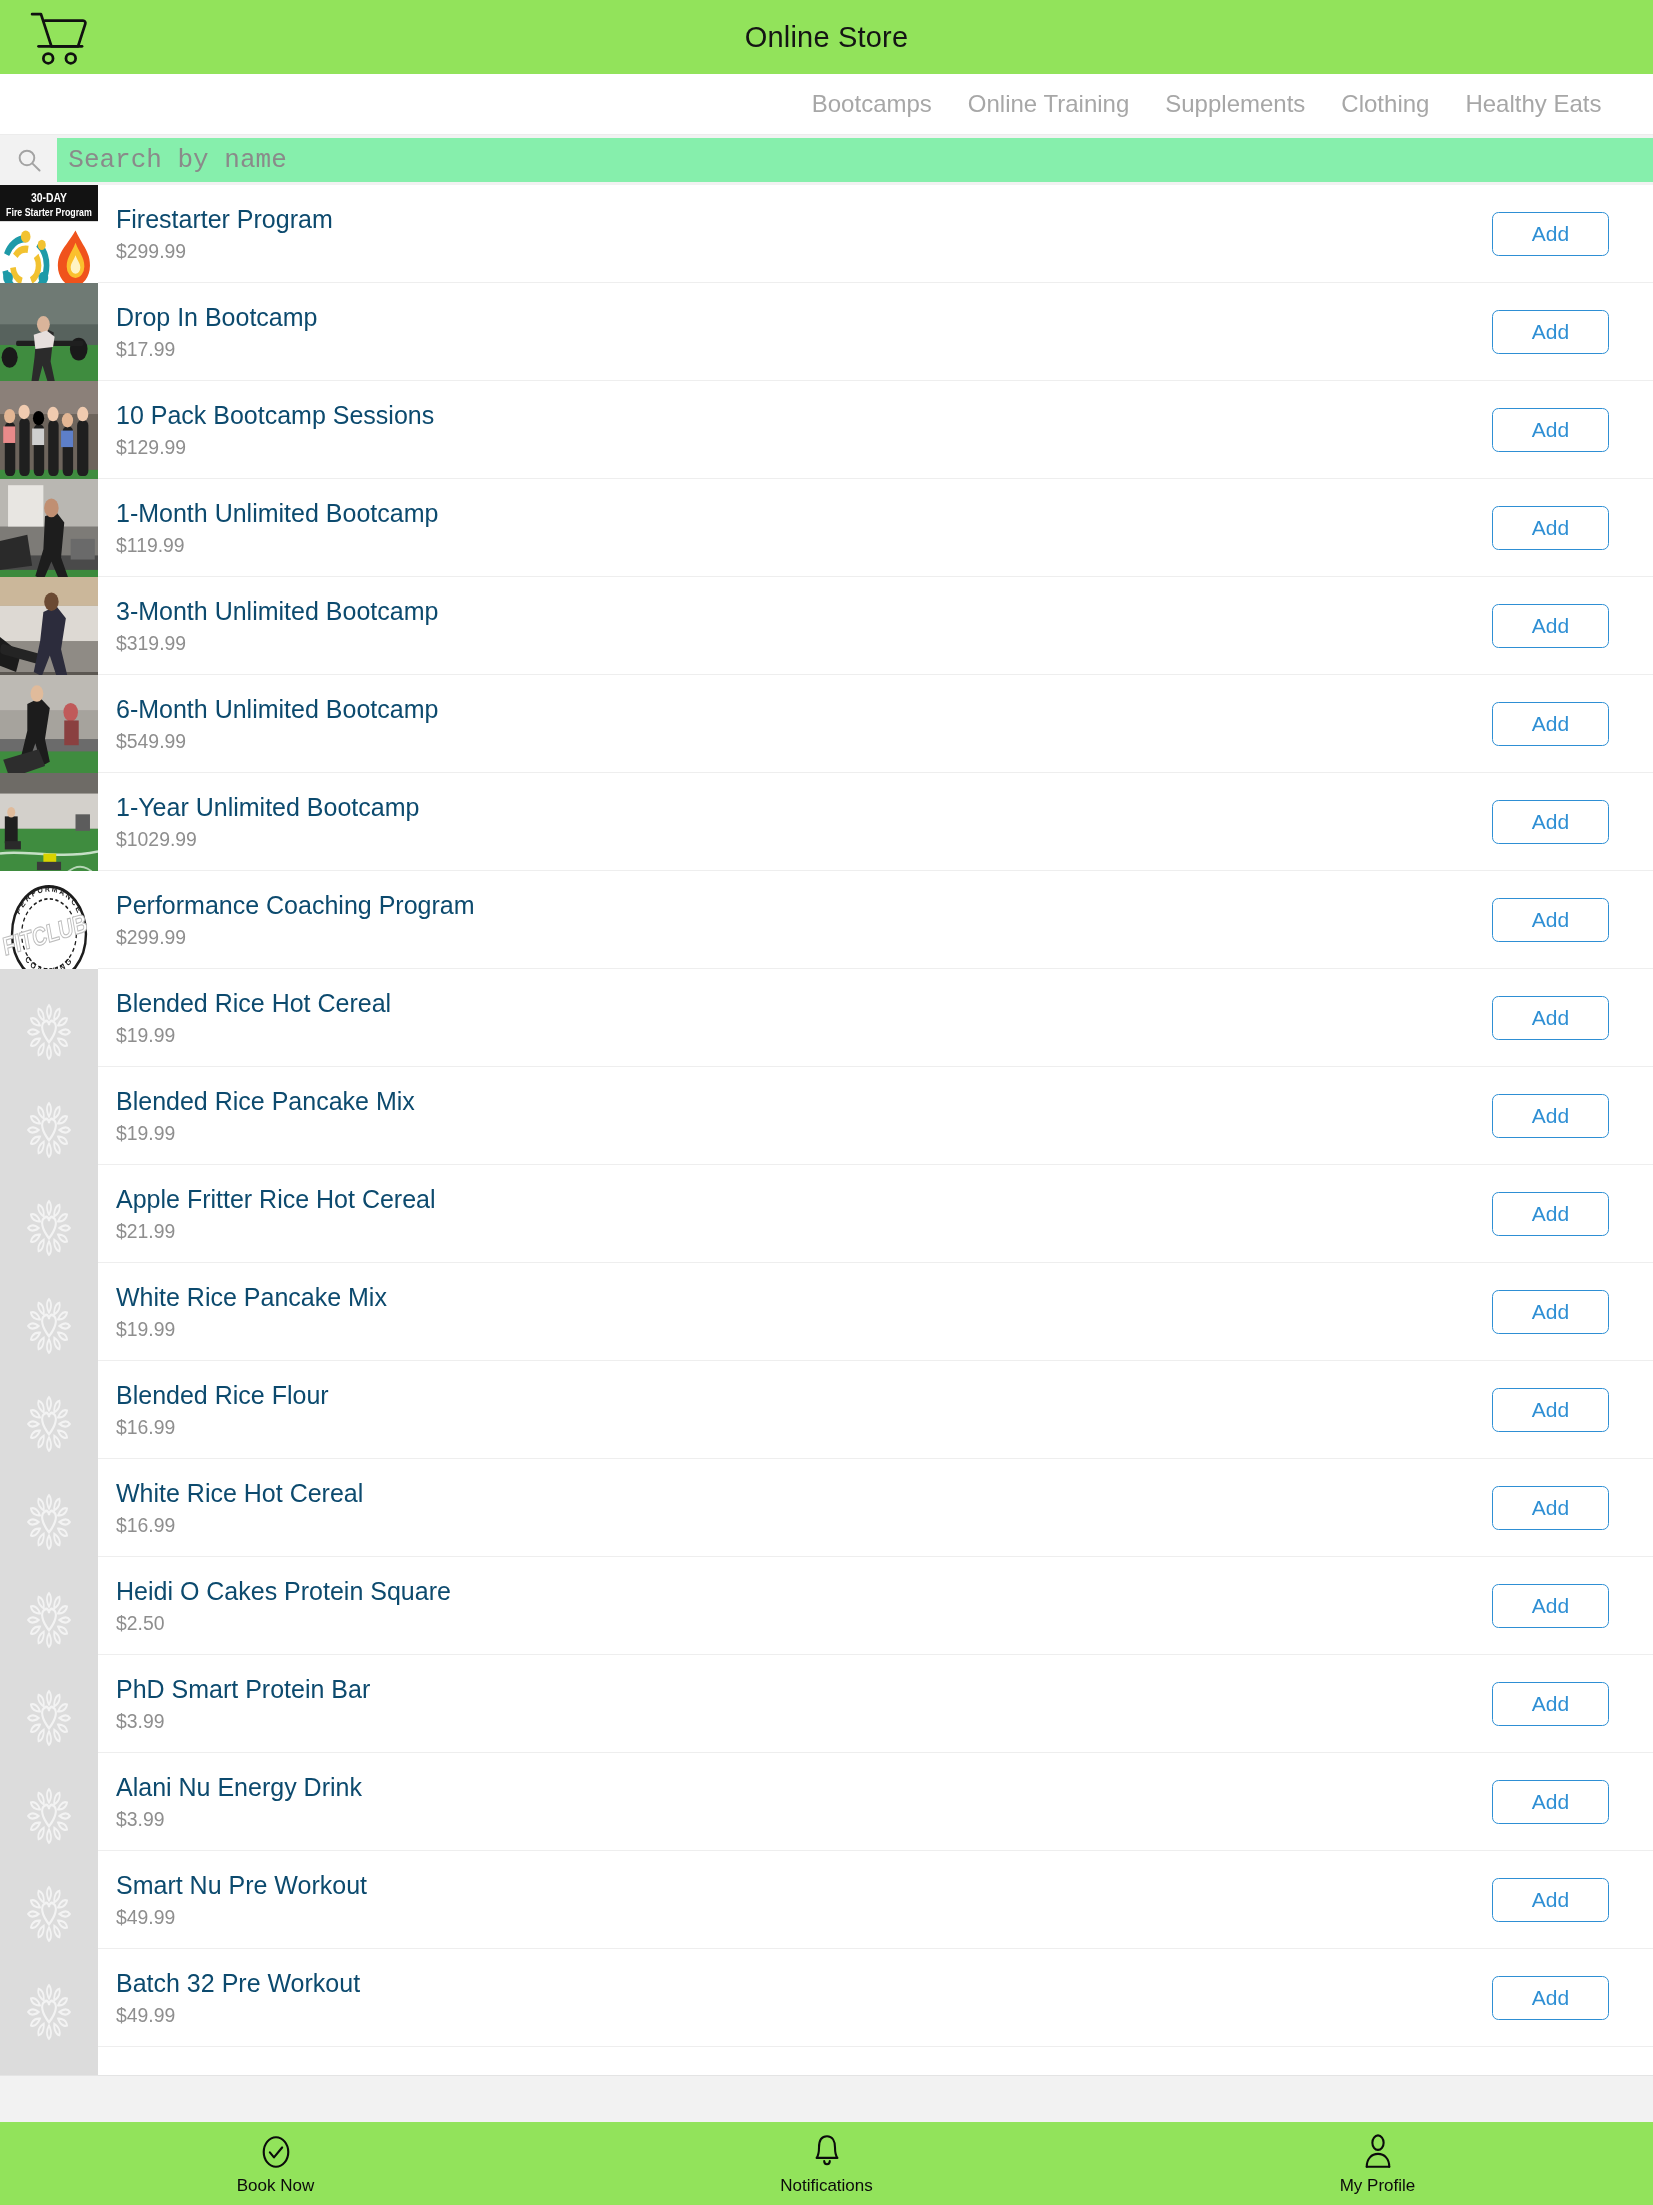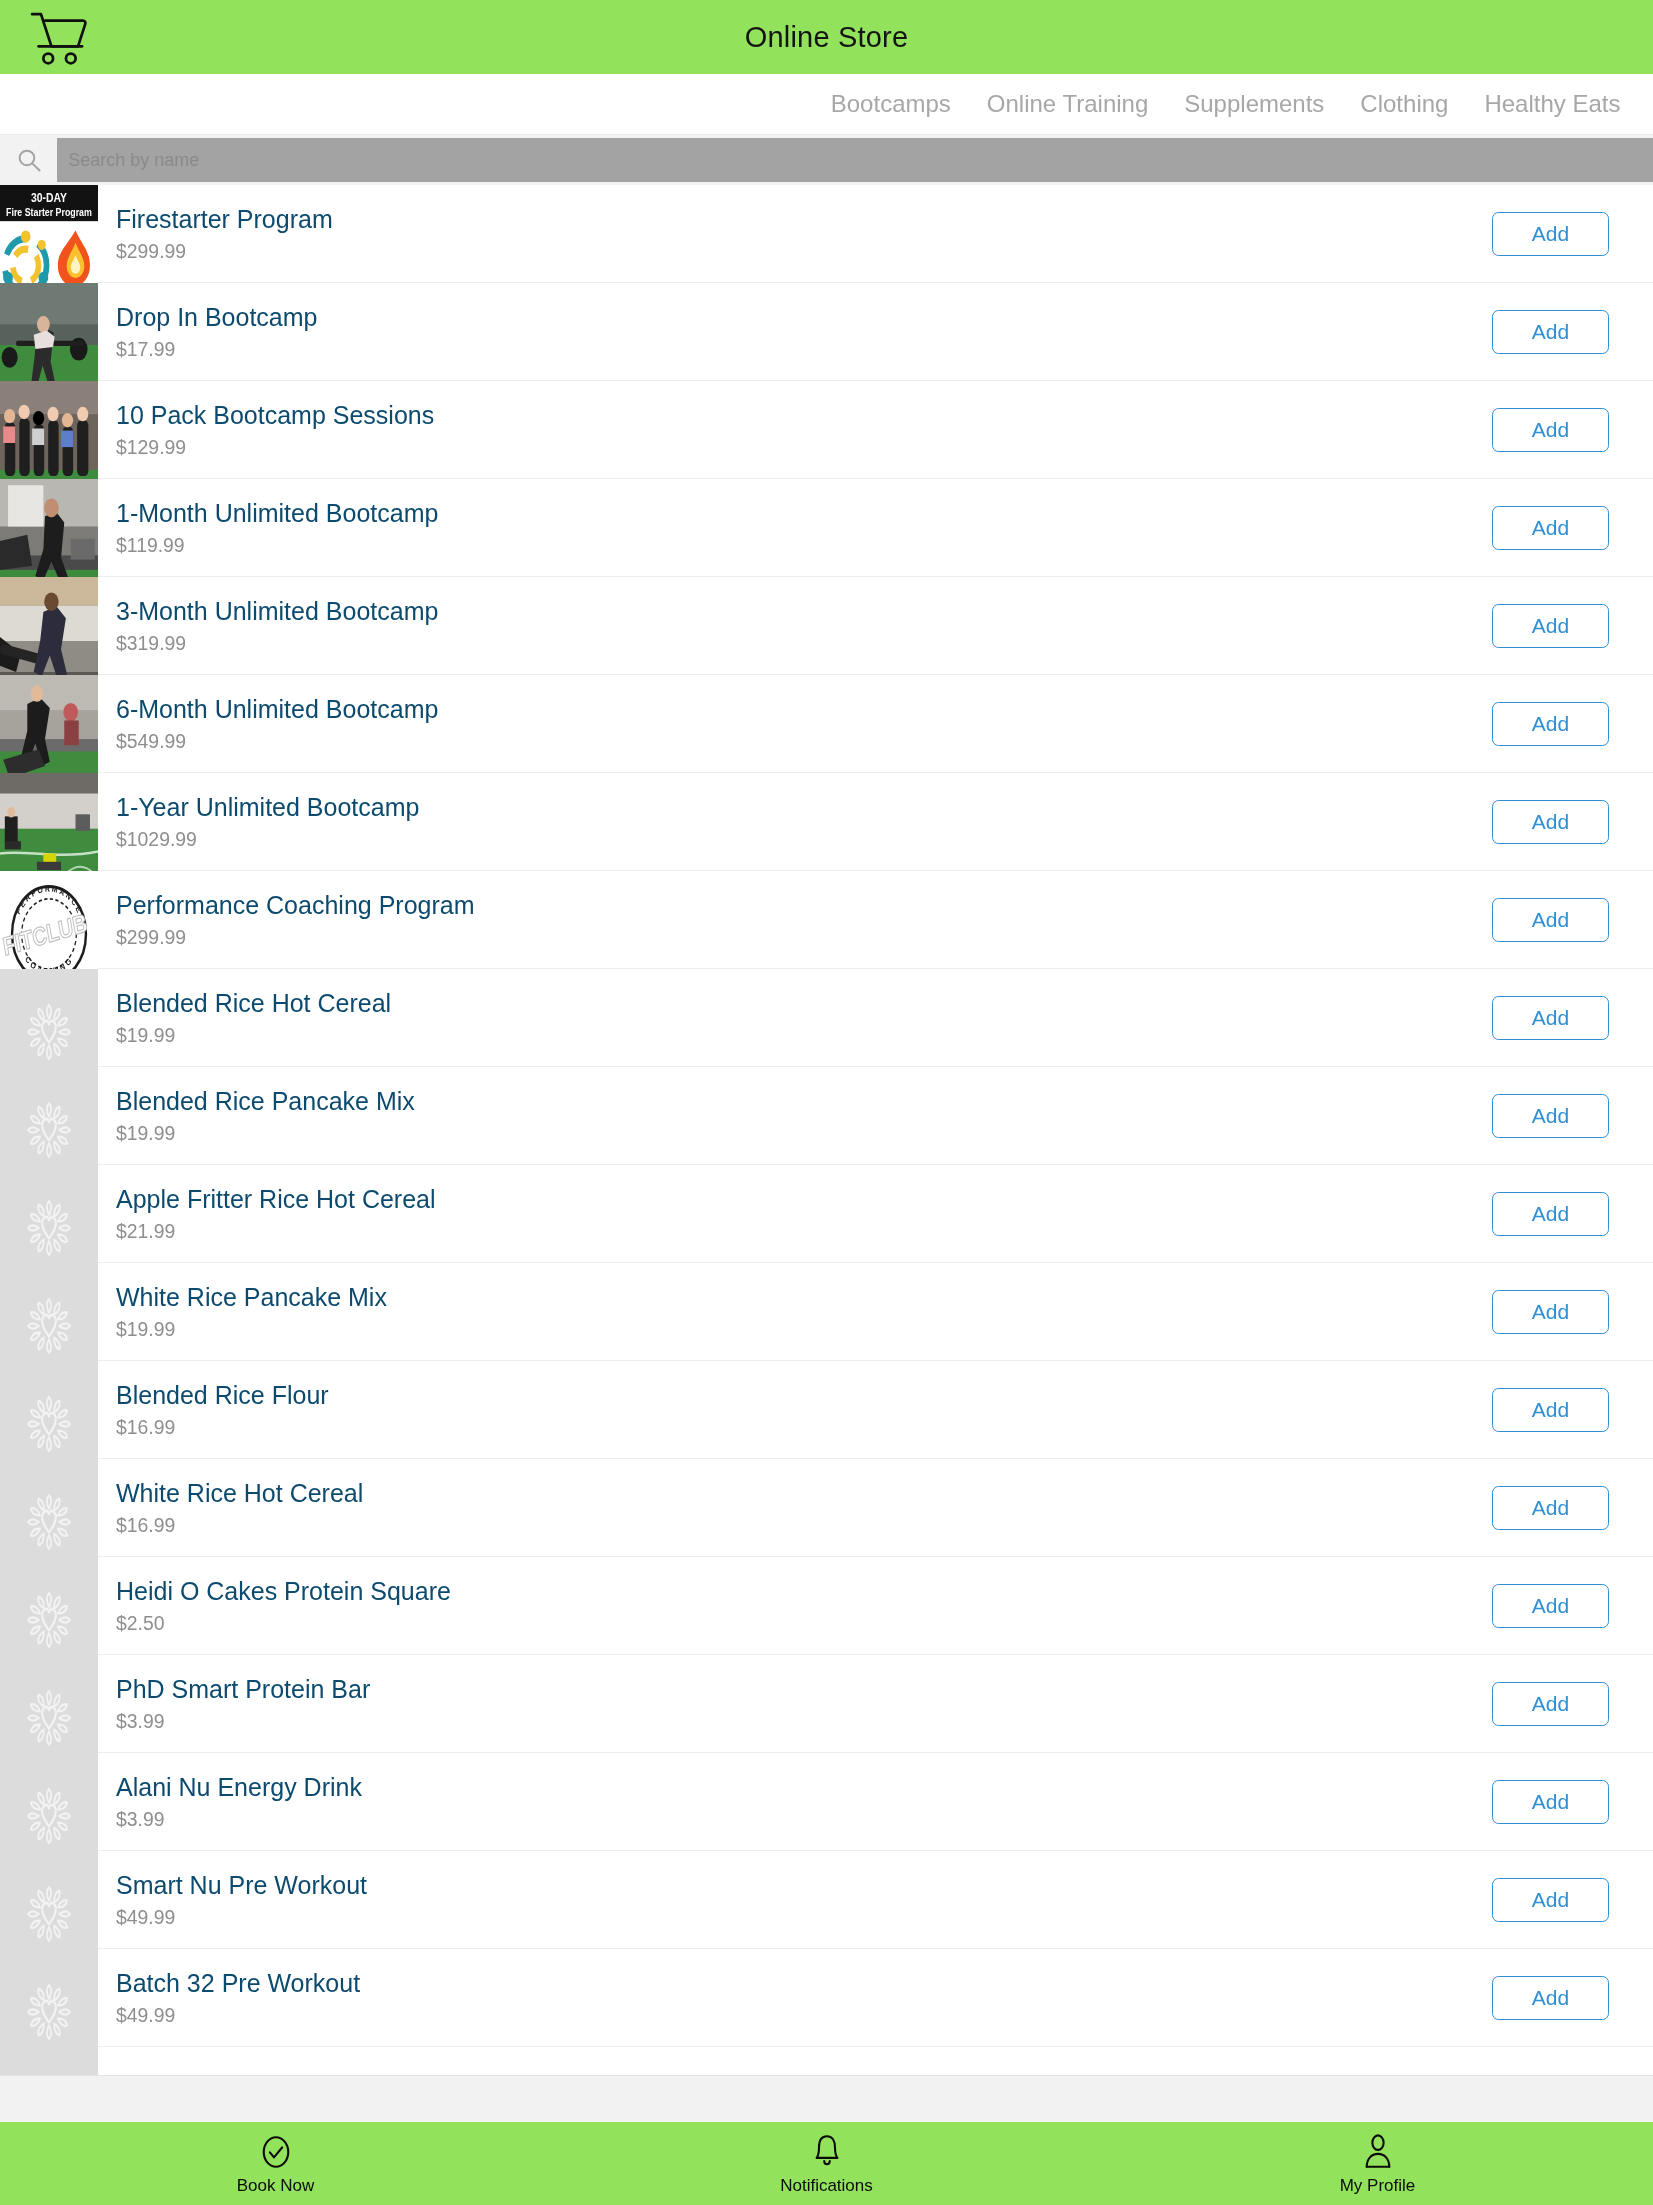--- a/index.html
+++ b/index.html
@@ -53,21 +53,21 @@
 
   
   .tabbar {
     position: relative;
     flex: 0 0 61px;
     height: 61px;
     background: #ffffff;
     display: flex;
     align-items: center;
     justify-content: flex-end;
-    padding-right: 26px;
+    padding-right: 45px;
     border-bottom: 0.8px solid #ececec;
   }
   .tabbar::before {
     content: "";
     position: absolute;
     left: 0; right: 0; top: 6.5px;
     height: 0.8px;
     background-image: repeating-linear-gradient(to right, #e6e6e6 0px, #e6e6e6 5.7px, transparent 5.7px, transparent 11.3px);
   }
   .tab {
@@ -100,25 +100,25 @@
     min-width: 57px;
     height: 44px;
     display: flex;
     align-items: center;
     justify-content: center;
   }
   .search-icon svg { width: 26px; height: 26px; }
   .search-input {
     flex: 1;
     height: 44px;
-    background: #a3a3a3;
+    background: #86efac;
     border: none;
     outline: none;
-    font-family: Liberation Sans, sans-serif;
-    font-size: 18px;
+    font-family: Liberation Mono, monospace;
+    font-size: 26px;
     color: #3c3c3c;
     padding: 0 13px 0 11.3px;
   }
   .search-input::placeholder { color: #8a8a8a; }
 
   
   .list {
     flex: 1 1 auto;
     background: #ffffff;
     overflow: hidden;

